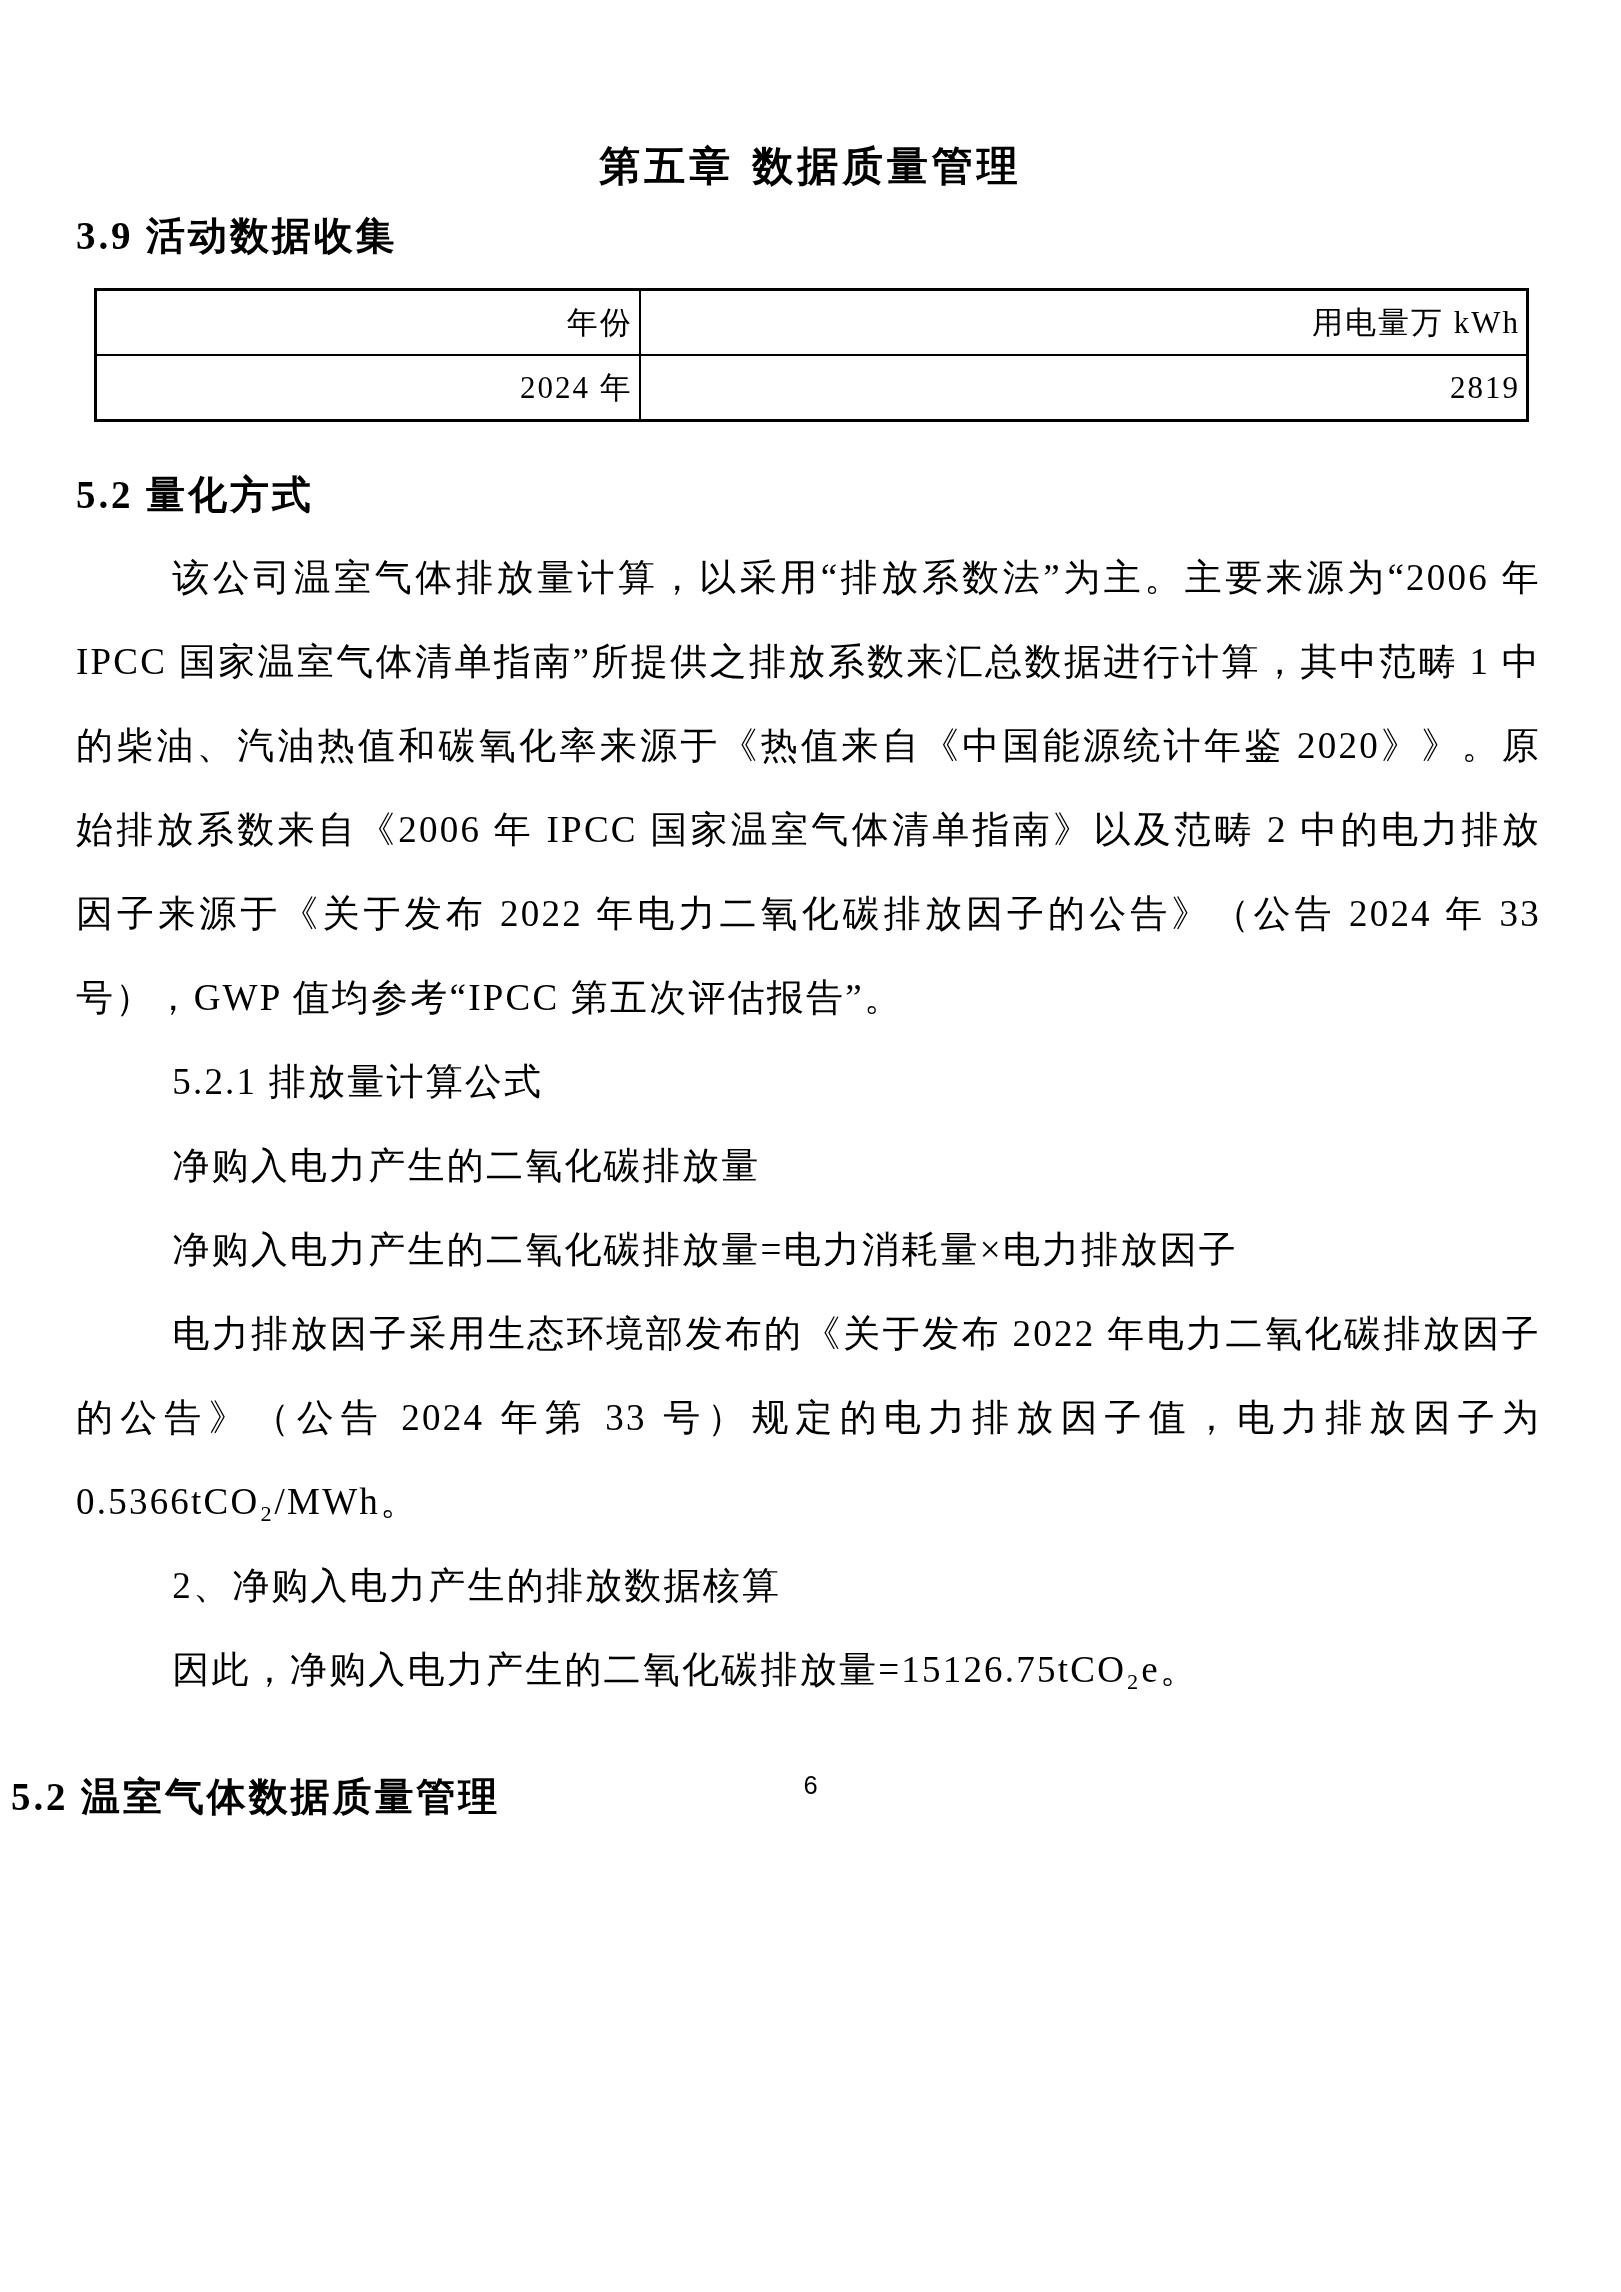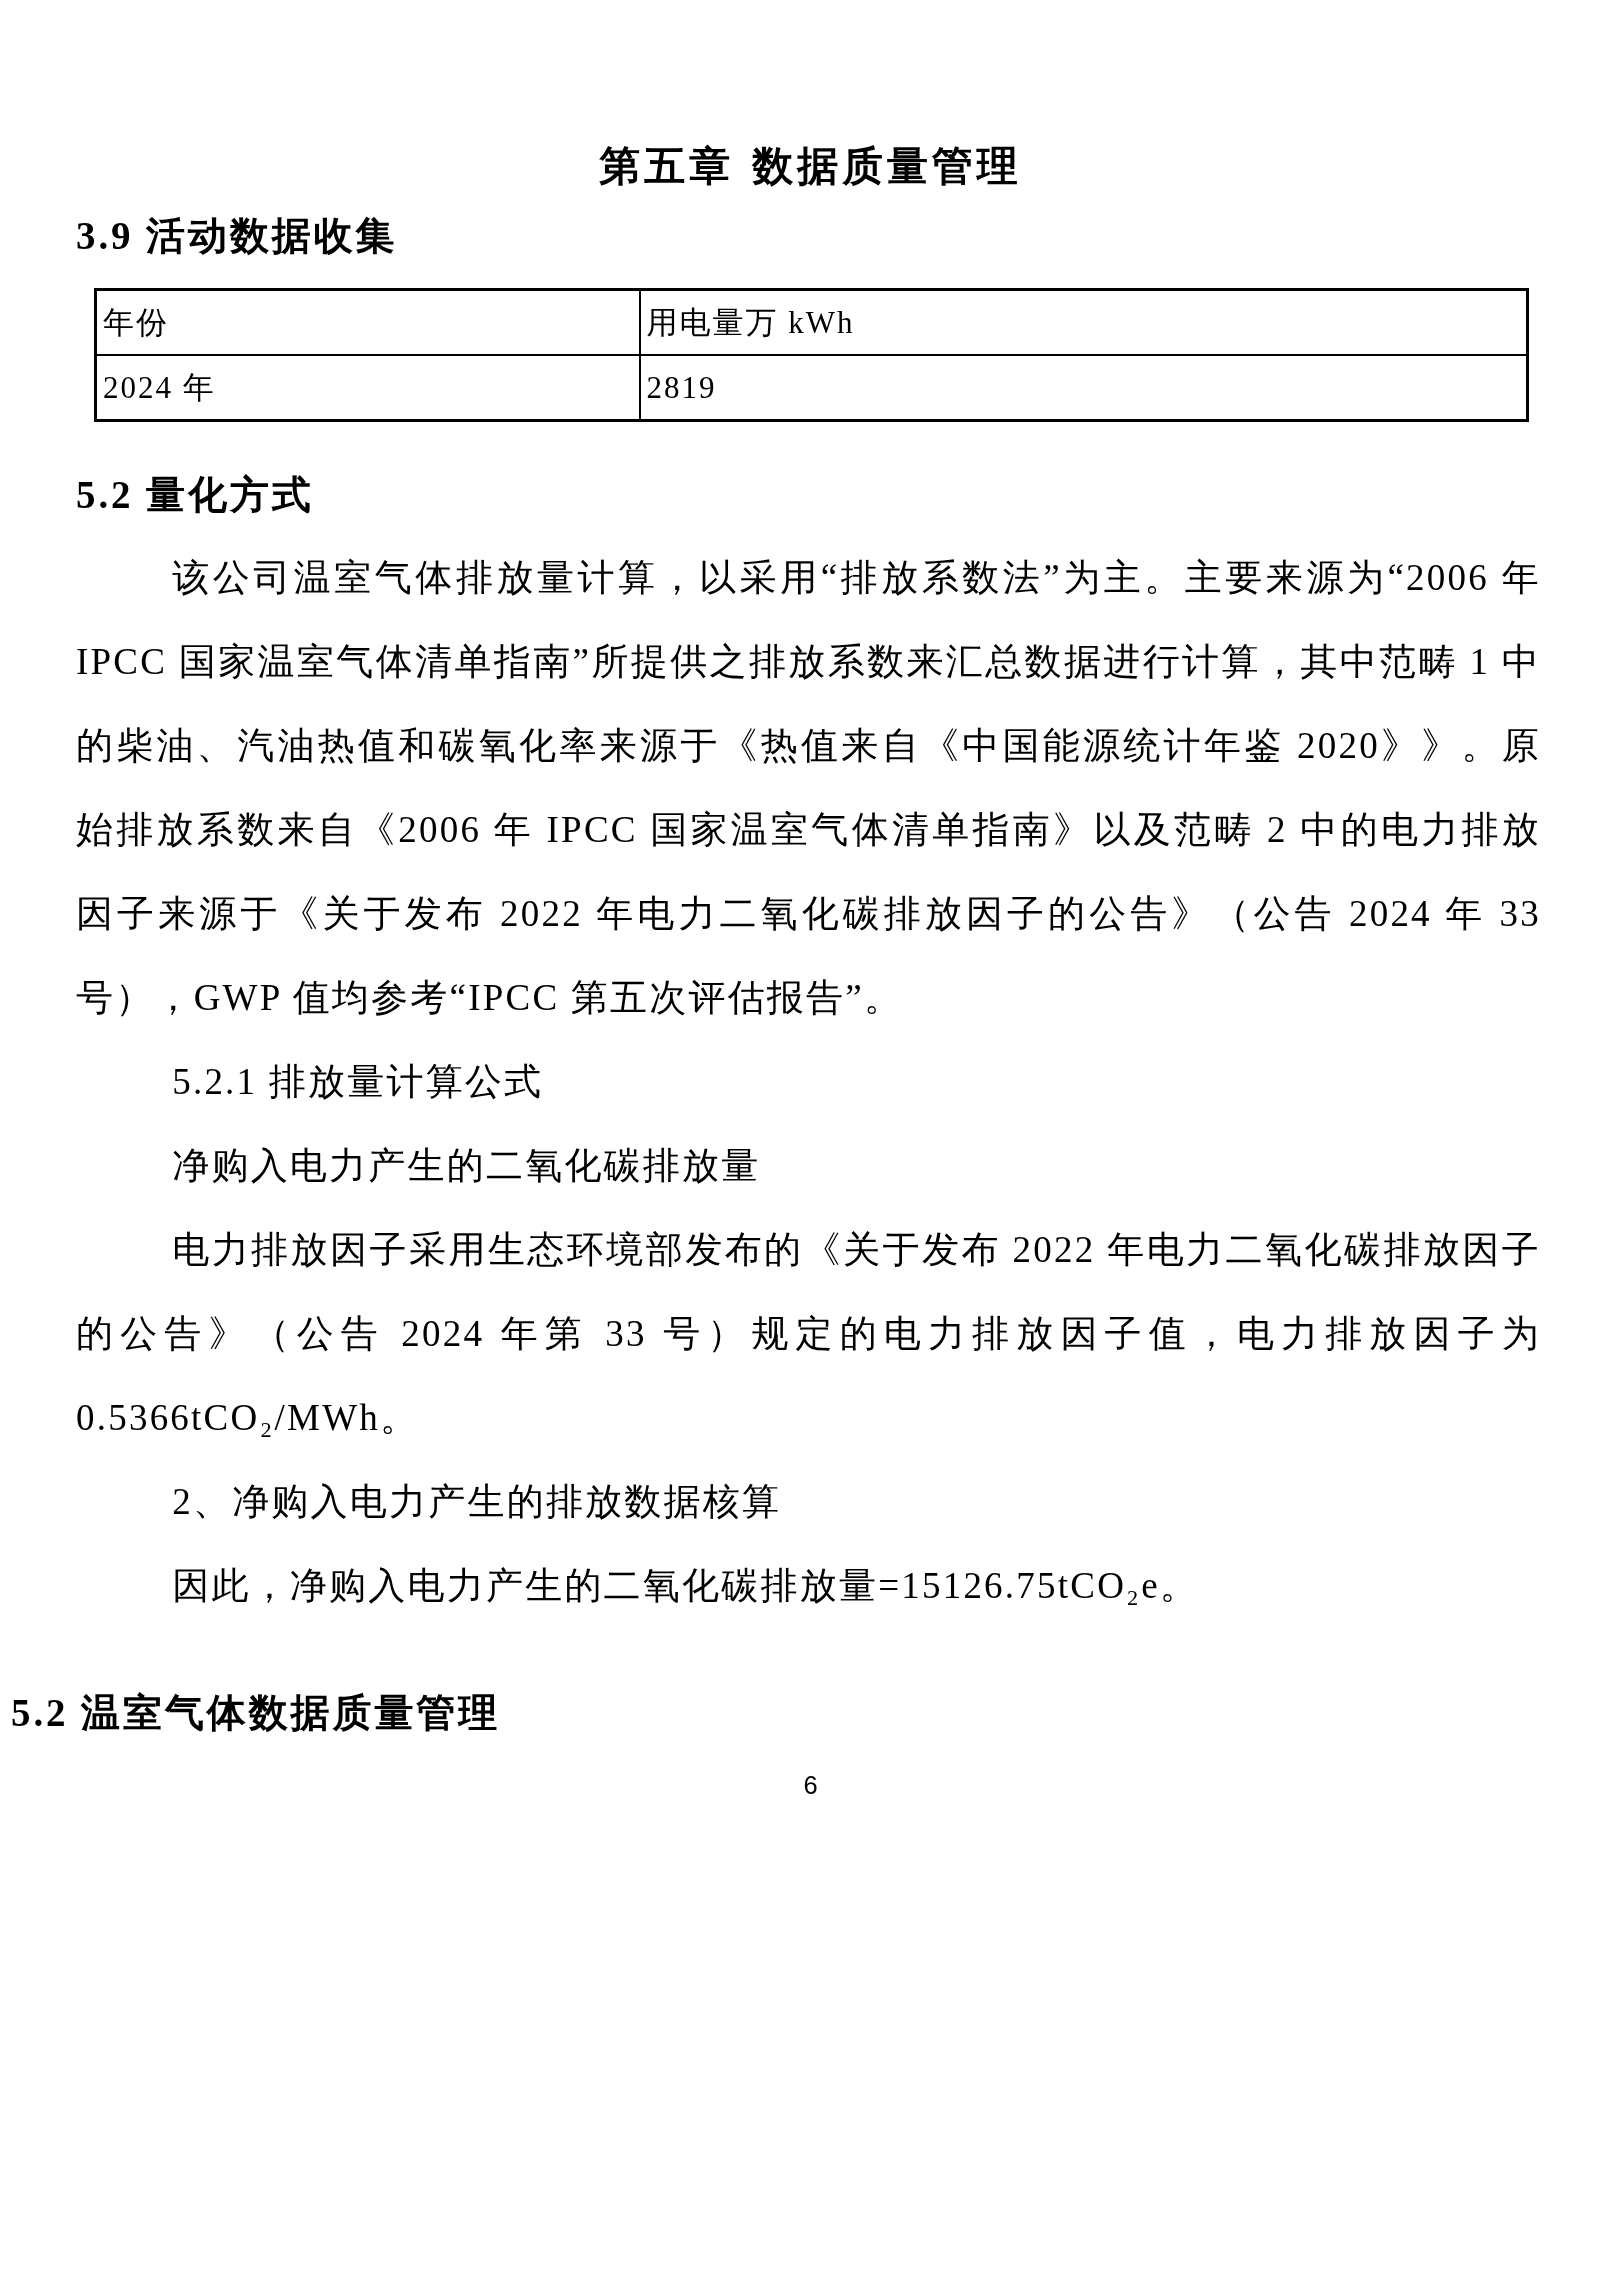--- a/index.html
+++ b/index.html
@@ -42,21 +42,21 @@
   .heading-52b { margin-top: 57px; padding-left: 11px; }
   .data-table {
     border-collapse: collapse;
     margin-left: 94px;
     width: 1435px;
     table-layout: fixed;
   }
   .data-table td, .data-table th {
     border: 2px solid #000000;
     height: 63px;
-    text-align: left;
+    text-align: right;
     vertical-align: middle;
     font-weight: 400;
     font-size: 31px;
     letter-spacing: 2px;
     padding: 0 5.9px;
   }
   .data-table { border: 3.9px solid #000000; }
   .data-table tr:first-child th { border-bottom: 2.9px solid #000000; }
   .col-year  { width: 38%; }
   .col-power { width: 62%; }
@@ -106,20 +106,21 @@
       </tr>
     </tbody>
   </table>
 
   <h2 class="section-heading heading-52a">5.2 量化方式</h2>
 
   <div class="body-text">
     <p>该公司温室气体排放量计算，以采用“排放系数法”为主。主要来源为“2006 年 IPCC 国家温室气体清单指南”所提供之排放系数来汇总数据进行计算，其中范畴 1 中的柴油、汽油热值和碳氧化率来源于《热值来自《中国能源统计年鉴 2020》》。原始排放系数来自《2006 年 IPCC 国家温室气体清单指南》以及范畴 2 中的电力排放因子来源于《关于发布 2022 年电力二氧化碳排放因子的公告》（公告 2024 年 33 号），GWP 值均参考“IPCC 第五次评估报告”。</p>
     <p>5.2.1 排放量计算公式</p>
     <p>净购入电力产生的二氧化碳排放量</p>
+    <p>净购入电力产生的二氧化碳排放量=电力消耗量×电力排放因子</p>
     <p>电力排放因子采用生态环境部发布的《关于发布 2022 年电力二氧化碳排放因子的公告》（公告 2024 年第 33 号）规定的电力排放因子值，电力排放因子为 0.5366tCO₂/MWh。</p>
     <p>2、净购入电力产生的排放数据核算</p>
     <p>因此，净购入电力产生的二氧化碳排放量=15126.75tCO₂e。</p>
   </div>
 
   <h2 class="section-heading heading-52b">5.2 温室气体数据质量管理</h2>
 
   <div class="page-number">6</div>
 
 </div>

